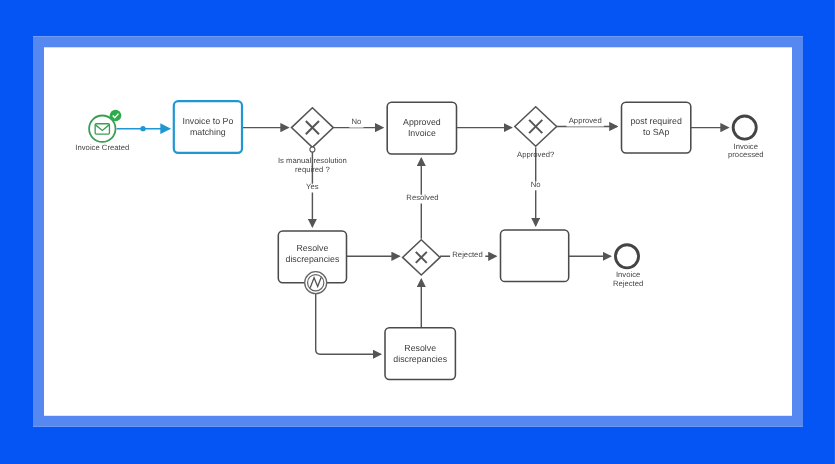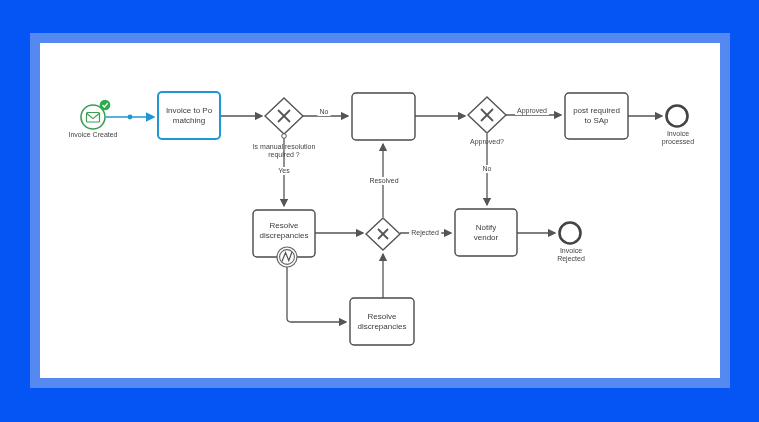--- a/index.html
+++ b/index.html
@@ -121,36 +121,36 @@
   </svg>
 
   <div class="lbl" style="left:93px;top:131px;width:50px;">Invoice Created</div>
 
   <div class="task-lbl" style="left:158px;top:92px;width:62px;height:47px;">
     <span style="width:54px;">Invoice to Po matching</span>
   </div>
 
   <div class="lbl" style="left:284px;top:143px;width:72px;">Is manual resolution required ?</div>
 
+  <div class="task-lbl" style="left:352px;top:93px;width:63px;height:47px;">
+    <span style="width:46px;">Approved Invoice</span>
+  </div>
 
   <div class="lbl" style="left:487px;top:138px;width:60px;">Approved?</div>
 
   <div class="task-lbl" style="left:565px;top:93px;width:63px;height:46px;">
     <span style="width:50px;">post required to SAp</span>
   </div>
 
   <div class="lbl" style="left:678px;top:130px;width:48px;">Invoice processed</div>
 
   <div class="task-lbl" style="left:253px;top:207px;width:62px;height:47px;">
     <span style="width:56px;">Resolve discrepancies</span>
   </div>
 
-  <div class="task-lbl" style="left:455px;top:209px;width:62px;height:47px;">
-    <span style="width:40px;">Notify vendor</span>
-  </div>
 
   <div class="lbl" style="left:571px;top:247px;width:44px;">Invoice Rejected</div>
 
   <div class="task-lbl" style="left:350px;top:298px;width:64px;height:47px;">
     <span style="width:56px;">Resolve discrepancies</span>
   </div>
 
   <div class="lbl edge-lbl" style="left:324px;top:108px;">No</div>
   <div class="lbl edge-lbl" style="left:284px;top:167px;">Yes</div>
   <div class="lbl edge-lbl" style="left:532px;top:107px;">Approved</div>

